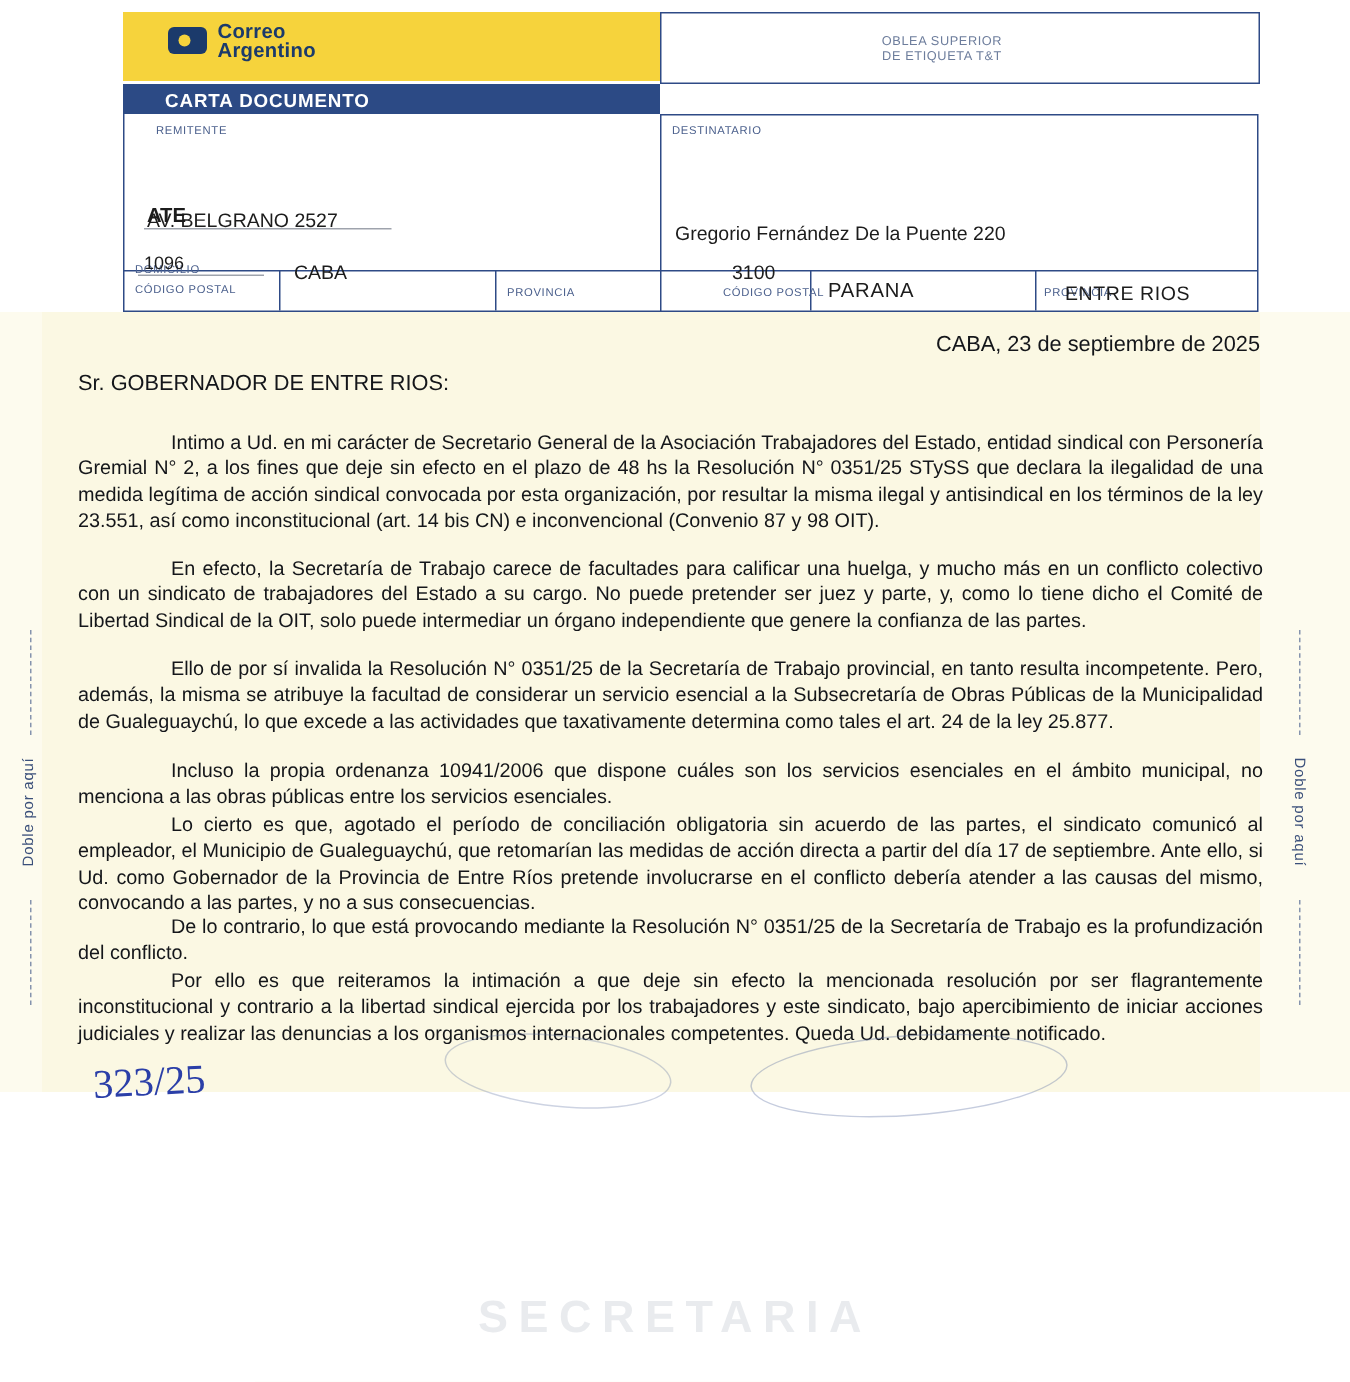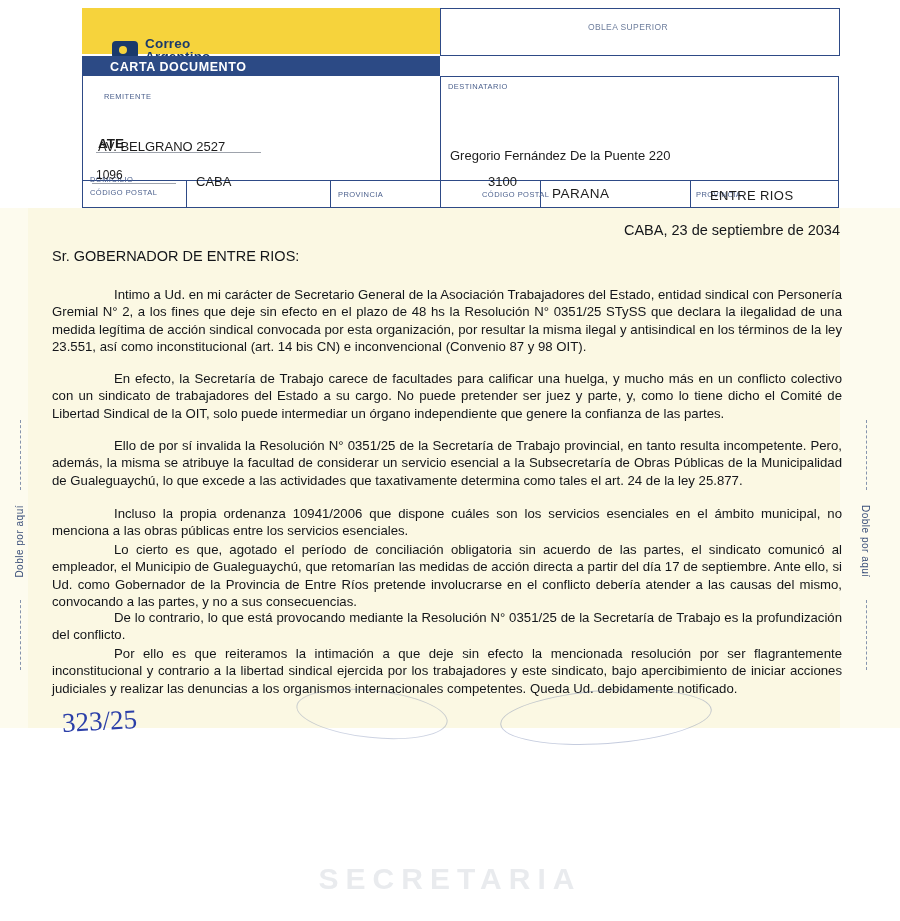--- a/index.html
+++ b/index.html
@@ -44,21 +44,20 @@
     height: 46px;
     background: #f6d33c;
   }
   .logo-wrap {
     position: absolute;
     left: 112px;
     top: 14px;
     display: flex;
     align-items: center;
     gap: 7px;
-    margin-top: 23px;
   }
   .logo-mark {
     width: 26px;
     height: 18px;
     border-radius: 4px;
     background: #1b3a6b;
     position: relative;
   }
   .logo-mark::after {
     content: "";
@@ -287,38 +286,39 @@
     <div class="logo-mark"></div>
     <div class="logo-text">
       <span class="l1">Correo</span>
       <span class="l2">Argentino</span>
     </div>
   </div>
 
   <div class="oblea-box"></div>
   <div class="oblea-text">
     <div>OBLEA SUPERIOR</div>
+    <div>DE ETIQUETA T&amp;T</div>
   </div>
 
   <div class="cd-bar">
     <span>CARTA DOCUMENTO</span>
   </div>
   <div class="cd-strip-right"></div>
 
   <div class="vline" style="left:82px; top:76px; height:132px;"></div>
   <div class="vline" style="left:838px; top:76px; height:132px;"></div>
   <div class="vline" style="left:440px; top:76px; height:132px;"></div>
   <div class="hline" style="left:82px; top:180px; width:756px;"></div>
   <div class="hline" style="left:82px; top:207px; width:756px;"></div>
   <div class="vline" style="left:186px; top:180px; height:27px;"></div>
   <div class="vline" style="left:330px; top:180px; height:27px;"></div>
   <div class="vline" style="left:540px; top:180px; height:27px;"></div>
   <div class="vline" style="left:690px; top:180px; height:27px;"></div>
 
-  <div class="fld-label" style="left:90px; top:92px;padding-left:14px;">REMITENTE</div>
+  <div class="fld-label" style="left:90px; top:82px;padding-left:14px;">REMITENTE</div>
   <div class="fld-value bold" style="left:98px; top:104px;margin-top:32px;">ATE</div>
   <div class="fld-value" style="left:98px; top:139px;">AV. BELGRANO 2527</div>
   <div class="strike" style="left:96px; top:152px; width:165px;"></div>
   <div class="fld-label" style="left:90px; top:155px;margin-top:20px;">DOMICILIO</div>
 
   <div class="fld-value" style="left:96px; top:168px; font-size:12px;">1096</div>
   <div class="strike" style="left:92px; top:183px; width:84px;"></div>
   <div class="fld-label" style="left:90px; top:188px;">CÓDIGO POSTAL</div>
 
   <div class="fld-value" style="left:196px; top:174px; font-size:13px;">CABA</div>
@@ -332,21 +332,21 @@
   <div class="fld-label" style="left:482px; top:190px;">CÓDIGO POSTAL</div>
   <div class="fld-value" style="left:552px; top:186px; font-size:13.5px; letter-spacing:.5px;">PARANA</div>
   <div class="fld-label" style="left:696px; top:190px;">PROVINCIA</div>
   <div class="fld-value" style="left:710px; top:188px; font-size:13px; letter-spacing:.4px;">ENTRE RIOS</div>
 
   <div class="letter-tint-l"></div>
   <div class="letter-tint-r"></div>
   <div class="letter"></div>
   <div class="sheet-bottom"></div>
 
-  <div class="date-line">CABA, 23 de septiembre de 2034</div>
+  <div class="date-line">CABA, 23 de septiembre de 2025</div>
   <div class="salut">Sr. GOBERNADOR DE ENTRE RIOS:</div>
 
   <div class="para" style="top:286px;">Intimo a Ud. en mi carácter de Secretario General de la Asociación Trabajadores del Estado, entidad sindical con Personería Gremial N° 2, a los fines que deje sin efecto en el plazo de 48 hs la Resolución N° 0351/25 STySS que declara la ilegalidad de una medida legítima de acción sindical convocada por esta organización, por resultar la misma ilegal y antisindical en los términos de la ley 23.551, así como inconstitucional (art. 14 bis CN) e inconvencional (Convenio 87 y 98 OIT).</div>
   <div class="para" style="top:370px;">En efecto, la Secretaría de Trabajo carece de facultades para calificar una huelga, y mucho más en un conflicto colectivo con un sindicato de trabajadores del Estado a su cargo. No puede pretender ser juez y parte, y, como lo tiene dicho el Comité de Libertad Sindical de la OIT, solo puede intermediar un órgano independiente que genere la confianza de las partes.</div>
   <div class="para" style="top:437px;">Ello de por sí invalida la Resolución N° 0351/25 de la Secretaría de Trabajo provincial, en tanto resulta incompetente. Pero, además, la misma se atribuye la facultad de considerar un servicio esencial a la Subsecretaría de Obras Públicas de la Municipalidad de Gualeguaychú, lo que excede a las actividades que taxativamente determina como tales el art. 24 de la ley 25.877.</div>
   <div class="para" style="top:505px;">Incluso la propia ordenanza 10941/2006 que dispone cuáles son los servicios esenciales en el ámbito municipal, no menciona a las obras públicas entre los servicios esenciales.</div>
   <div class="para" style="top:541px;">Lo cierto es que, agotado el período de conciliación obligatoria sin acuerdo de las partes, el sindicato comunicó al empleador, el Municipio de Gualeguaychú, que retomarían las medidas de acción directa a partir del día 17 de septiembre. Ante ello, si Ud. como Gobernador de la Provincia de Entre Ríos pretende involucrarse en el conflicto debería atender a las causas del mismo, convocando a las partes, y no a sus consecuencias.</div>
   <div class="para" style="top:609px;">De lo contrario, lo que está provocando mediante la Resolución N° 0351/25 de la Secretaría de Trabajo es la profundización del conflicto.</div>
   <div class="para" style="top:645px;">Por ello es que reiteramos la intimación a que deje sin efecto la mencionada resolución por ser flagrantemente inconstitucional y contrario a la libertad sindical ejercida por los trabajadores y este sindicato, bajo apercibimiento de iniciar acciones judiciales y realizar las denuncias a los organismos internacionales competentes. Queda Ud. debidamente notificado.</div>
 

